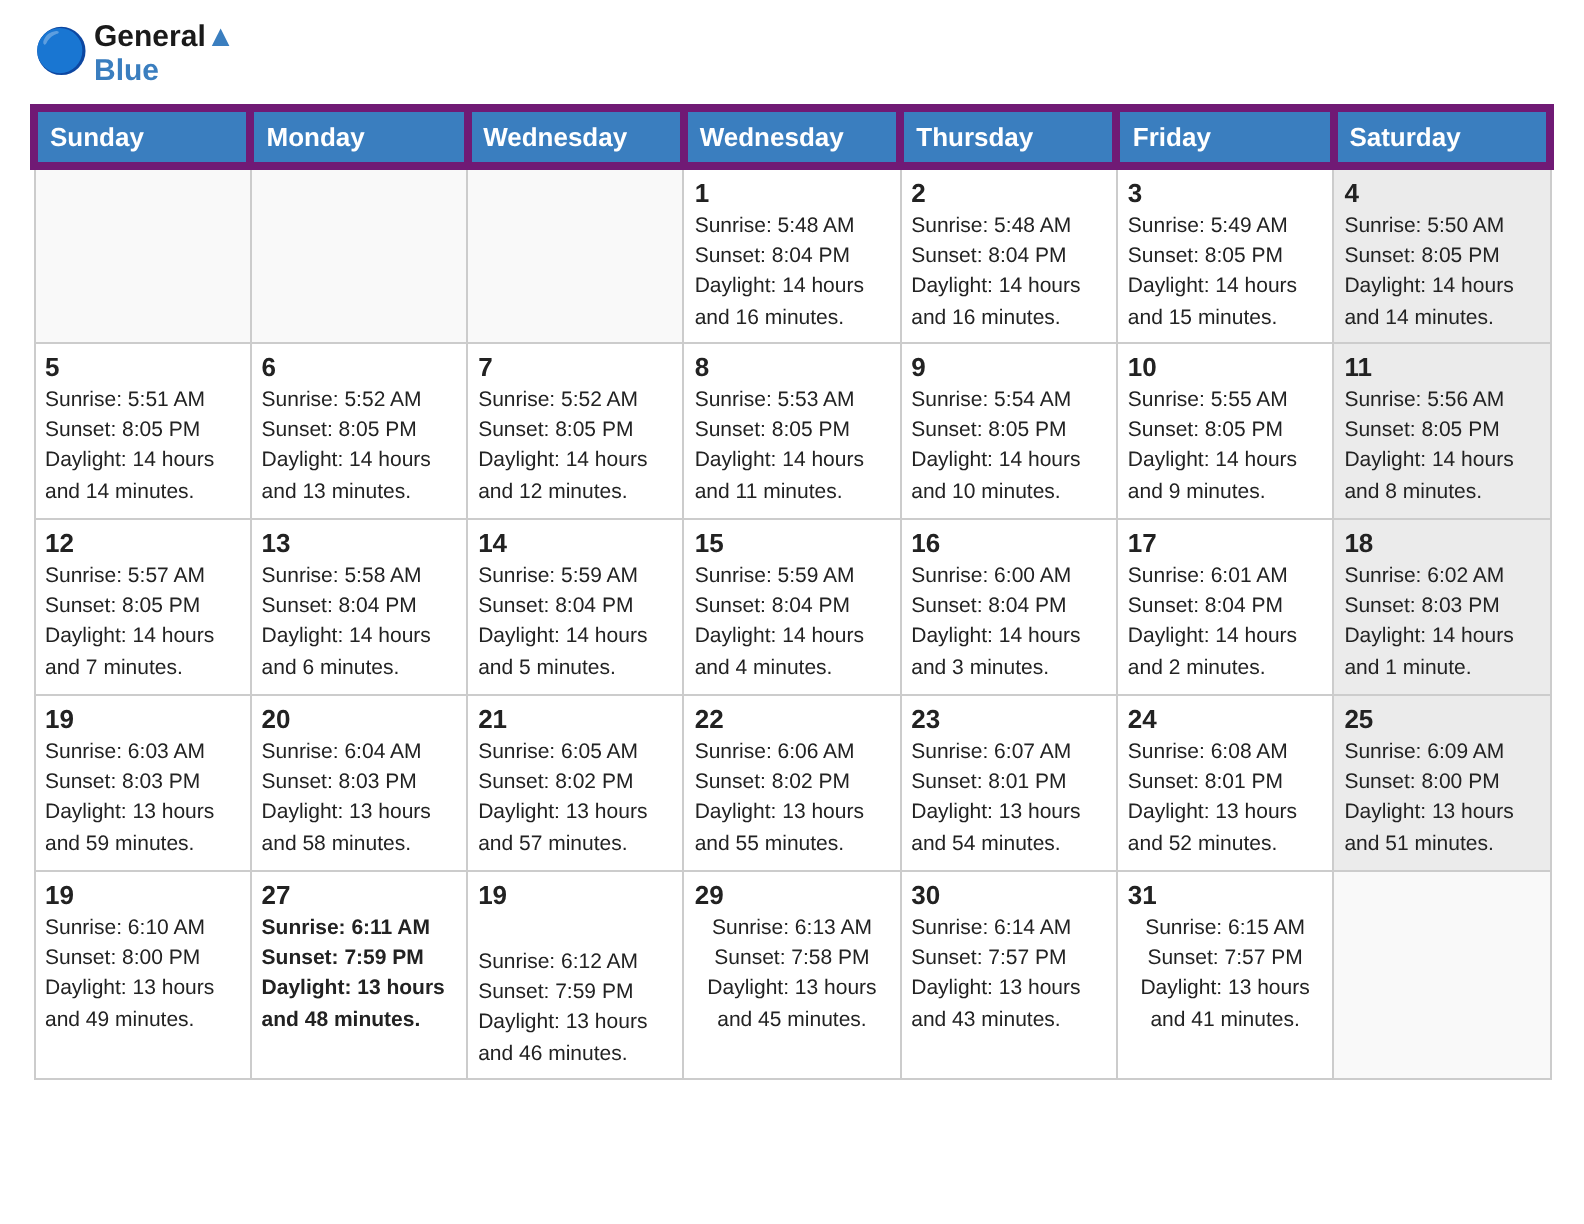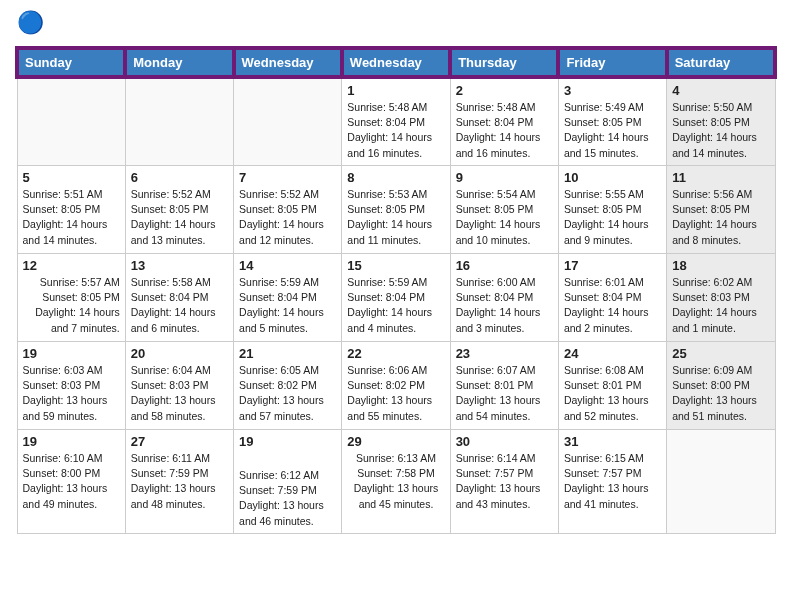--- a/index.html
+++ b/index.html
@@ -70,20 +70,24 @@
   </style>
 </head>
 <body>
 
 <div class="header">
   <div class="logo">
     <svg class="logo-icon" viewBox="0 0 28 28">
       <rect x="0" y="0" width="28" height="28" fill="none"></rect>
       <text x="2" y="20" font-size="22" fill="#3a7ebf">🔵</text>
     </svg>
+    <div>
+      <div style="font-size:15px;font-weight:bold;color:#1a1a1a;">General<span style="color:#3a7ebf;">▲</span></div>
+      <div style="font-size:15px;font-weight:bold;color:#3a7ebf;">Blue</div>
+    </div>
   </div>
   <div class="title-block">
     <div class="calendar-title"></div>
     <div class="calendar-subtitle"></div>
   </div>
 </div>
 
 <table>
   <thead>
     <tr>
@@ -177,21 +181,21 @@
           <span class="day-num">11</span>
           <div class="day-info" style="white-space: pre-line;">Sunrise: 5:56 AM
 Sunset: 8:05 PM
 Daylight: 14 hours
 and 8 minutes.</div>
         </td>
       </tr>
       <tr>
         <td>
           <span class="day-num">12</span>
-          <div class="day-info" style="white-space: pre-line; text-align: right;">Sunrise: 5:57 AM
+          <div class="day-info" style="white-space: pre-line;">Sunrise: 5:57 AM
 Sunset: 8:05 PM
 Daylight: 14 hours
 and 7 minutes.</div>
         </td>
         <td>
           <span class="day-num">13</span>
           <div class="day-info" style="white-space: pre-line;">Sunrise: 5:58 AM
 Sunset: 8:04 PM
 Daylight: 14 hours
 and 6 minutes.</div>
@@ -286,21 +290,21 @@
       <tr>
         <td>
           <span class="day-num">19</span>
           <div class="day-info" style="white-space: pre-line;">Sunrise: 6:10 AM
 Sunset: 8:00 PM
 Daylight: 13 hours
 and 49 minutes.</div>
         </td>
         <td>
           <span class="day-num">27</span>
-          <div class="day-info" style="white-space: pre-line;">Sunrise: 6:11 AM
+          <div class="day-info" style="white-space: pre-line; font-weight: bold;">Sunrise: 6:11 AM
 Sunset: 7:59 PM
 Daylight: 13 hours
 and 48 minutes.</div>
         </td>
         <td>
           <span class="day-num">19</span>
           <div class="day-info" style="white-space: pre-line; margin-top: 19px;">Sunrise: 6:12 AM
 Sunset: 7:59 PM
 Daylight: 13 hours
 and 46 minutes.</div>
@@ -314,21 +318,21 @@
         </td>
         <td>
           <span class="day-num">30</span>
           <div class="day-info" style="white-space: pre-line;">Sunrise: 6:14 AM
 Sunset: 7:57 PM
 Daylight: 13 hours
 and 43 minutes.</div>
         </td>
         <td>
           <span class="day-num">31</span>
-          <div class="day-info" style="white-space: pre-line;">Sunrise: 6:15 AM
+          <div class="day-info" style="white-space: pre-line; text-align: center;">Sunrise: 6:15 AM
 Sunset: 7:57 PM
 Daylight: 13 hours
 and 41 minutes.</div>
         </td>
         <td class="empty"></td>
       </tr>
     </tbody>
 </table>
 
 </body></html>

